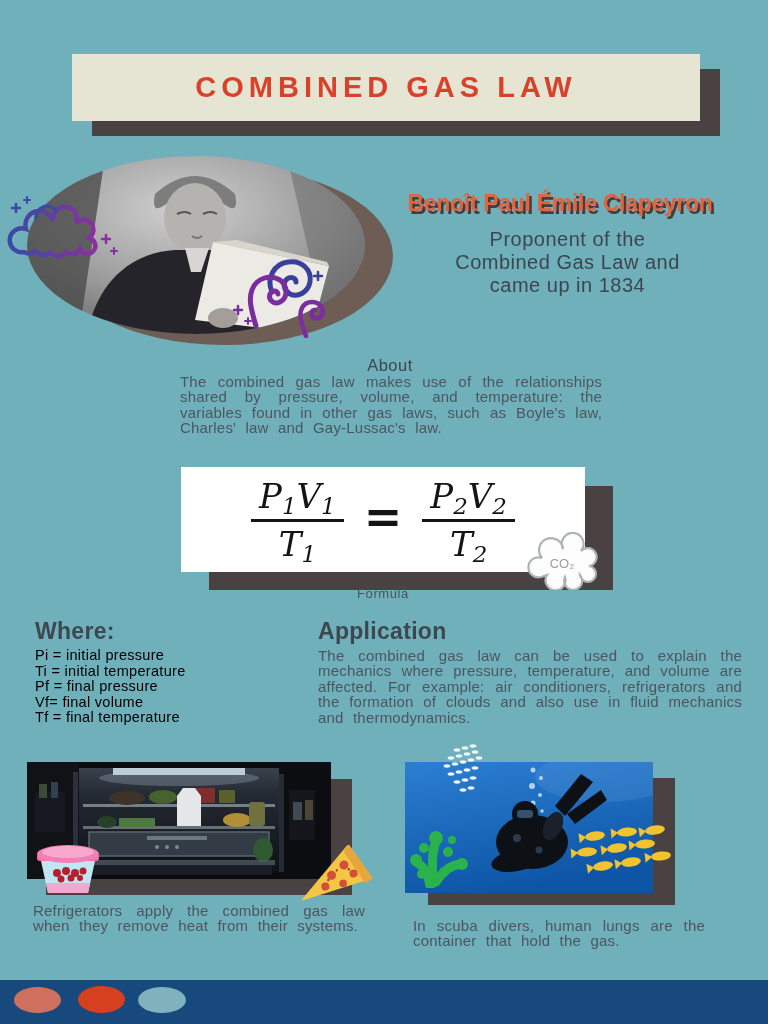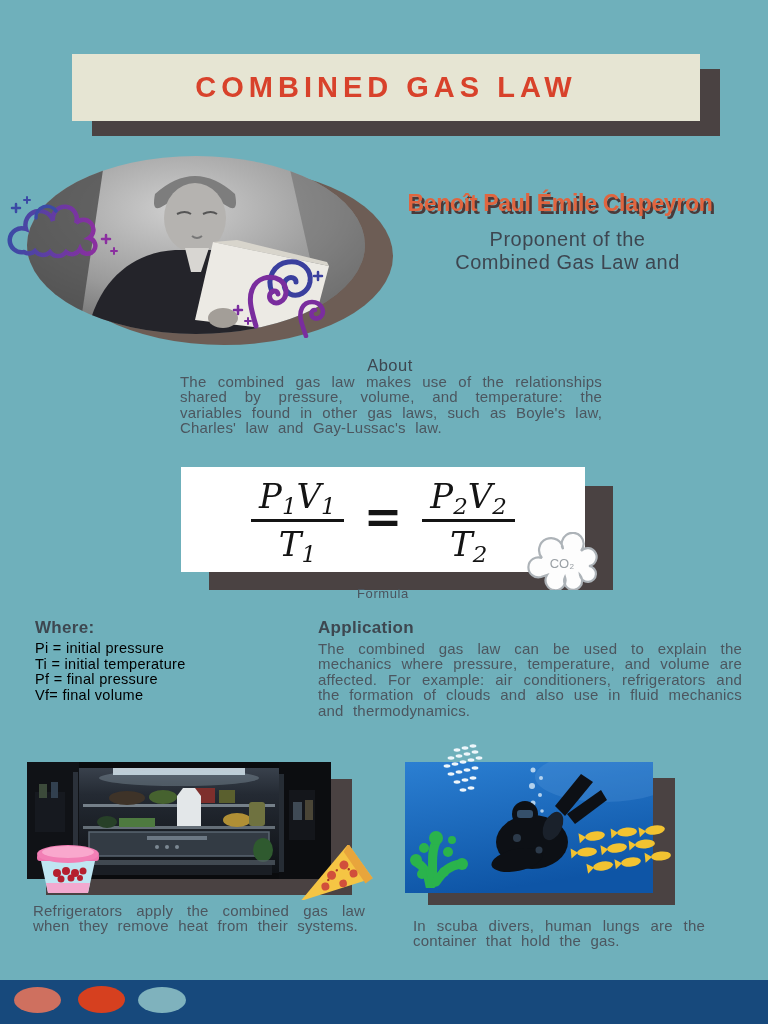--- a/index.html
+++ b/index.html
@@ -36,21 +36,21 @@
   .frac{display:flex;flex-direction:column;align-items:center;
     font-family:"DejaVu Serif",serif;font-style:italic;font-weight:normal;color:#141414;font-size:34px;}
   .frac .num{border-bottom:3.5px solid #141414;padding:0 8px 3px 8px;margin-bottom:2px;}
   .frac sub{font-size:23px;font-style:italic;vertical-align:-6px;line-height:0;}
   .eq{font-family:"DejaVu Serif",serif;font-weight:bold;font-size:46px;color:#141414;margin:0 20px;padding-bottom:6px;}
   .co2-cloud{position:absolute;left:524px;top:532px;width:76px;height:58px;}
   .formula-caption{position:absolute;left:181px;top:586px;width:404px;text-align:center;
     font-size:13px;color:#4b545e;letter-spacing:0.6px;}
   
   .where{position:absolute;left:35px;top:618px;width:260px;}
-  .section-heading{font-size:17px;font-weight:bold;color:#3d4750;margin:0 0 3px 0;letter-spacing:0.3px;}
+  .section-heading{font-size:23px;font-weight:bold;color:#3d4750;margin:0 0 3px 0;letter-spacing:0.3px;}
   .where-item{font-size:14.5px;line-height:15.5px;color:#000000;letter-spacing:0.3px;}
   .application{position:absolute;left:318px;top:618px;width:424px;}
   
   .fridge-shadow{position:absolute;left:46px;top:779px;width:306px;height:116px;background:#4a4242;}
   .fridge-figure{position:absolute;left:27px;top:762px;width:304px;height:117px;}
   .yogurt{position:absolute;left:33px;top:843px;width:70px;height:52px;}
   .pizza{position:absolute;left:293px;top:845px;width:80px;height:55px;}
   .fridge-caption{position:absolute;left:33px;top:903px;width:332px;}
   .scuba-shadow{position:absolute;left:428px;top:778px;width:247px;height:127px;background:#4a4242;}
   .scuba-figure{position:absolute;left:405px;top:762px;width:248px;height:131px;}
@@ -122,20 +122,21 @@
     <path d="M78,88 C74,76 70,68 74,60 C78,52 90,52 94,60 C97,66 92,72 86,70 C82,68 83,62 87,62" fill="none" stroke="#7a2d9e" stroke-width="4.5" stroke-linecap="round"></path>
     <path d="M10,58 v8 M6,62 h8" stroke="#7a2d9e" stroke-width="2.5" stroke-linecap="round"></path>
     <path d="M20,70 v6 M17,73 h6" stroke="#7a2d9e" stroke-width="2" stroke-linecap="round"></path>
     <path d="M90,24 v8 M86,28 h8" stroke="#3a3f9e" stroke-width="2.5" stroke-linecap="round"></path>
   </svg>
 
   <div class="scientist-name">Benoît Paul Émile Clapeyron</div>
   <div class="scientist-desc">
     <div>Proponent of the</div>
     <div>Combined Gas Law and</div>
+    <div>came up in 1834</div>
   </div>
 
   <div class="about-heading">About</div>
   <div class="about-body">
     <p class="para">The combined gas law makes use of the relationships shared by pressure, volume, and temperature: the variables found in other gas laws, such as Boyle's law, Charles' law and Gay-Lussac's law.</p>
   </div>
 
   <div class="formula-shadow"></div>
   <div class="formula-box">
     <div class="frac">
@@ -153,20 +154,21 @@
     <text x="38" y="36" text-anchor="middle" font-size="13" fill="#9aa0a5">CO₂</text>
   </svg>
   <div class="formula-caption">Formula</div>
 
   <div class="where">
     <div class="section-heading">Where:</div>
     <div class="where-item">Pi = initial pressure</div>
     <div class="where-item">Ti = initial temperature</div>
     <div class="where-item">Pf = final pressure</div>
     <div class="where-item">Vf= final volume</div>
+    <div class="where-item">Tf = final temperature</div>
   </div>
 
   <div class="application">
     <div class="section-heading">Application</div>
     <p class="para">The combined gas law can be used to explain the mechanics where pressure, temperature, and volume are affected. For example: air conditioners, refrigerators and the formation of clouds and also use in fluid mechanics and thermodynamics.</p>
   </div>
 
   <div class="fridge-shadow"></div>
   <svg class="fridge-figure" viewBox="0 0 304 117">
     <defs>

